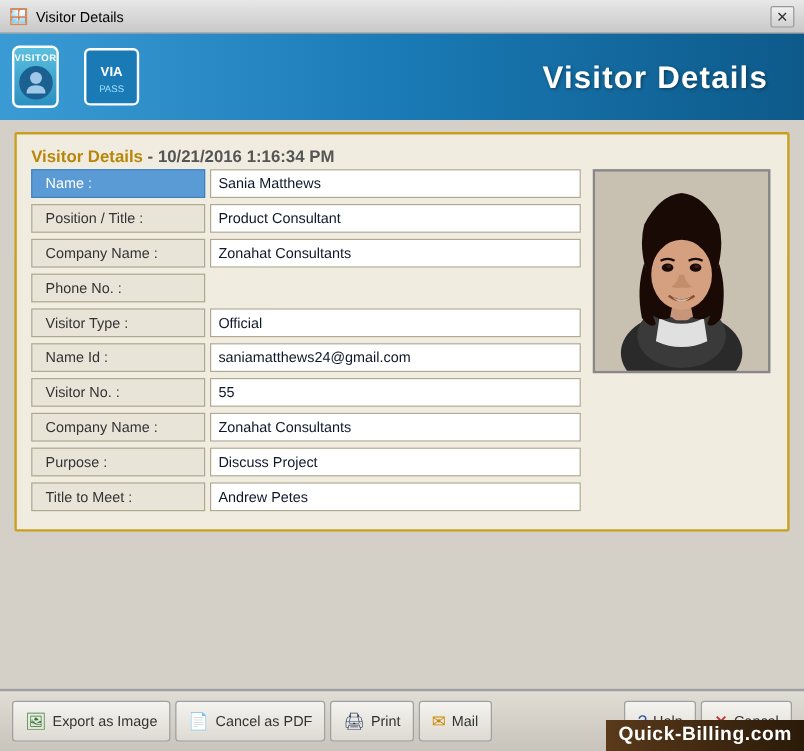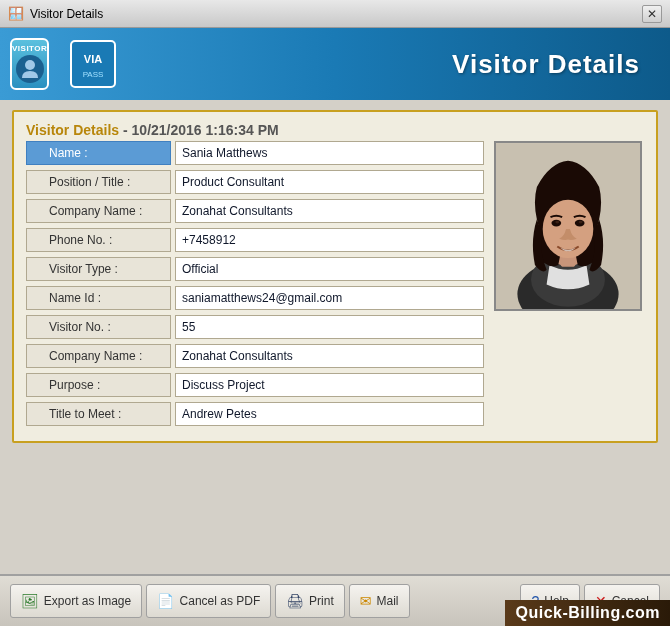--- a/index.html
+++ b/index.html
@@ -156,21 +156,21 @@
 
     .form-row {
       display: flex;
       align-items: center;
       margin-bottom: 5px;
       gap: 4px;
     }
     .field-label {
       width: 145px;
       min-width: 145px;
-      padding: 3px 22px;
+      padding: 3px 11px;
       background: #e8e4d8;
       border: 1px solid #b0a890;
       font-size: 12px;
       color: #333;
       height: 24px;
       display: flex;
       align-items: center;
     }
     .field-label.highlighted {
       background: #5b9bd5;
@@ -289,21 +289,20 @@
             <div class="form-row">
               <div class="field-label">Position / Title :</div>
               <div class="field-value">Product Consultant</div>
             </div>
             <div class="form-row">
               <div class="field-label">Company Name :</div>
               <div class="field-value">Zonahat Consultants</div>
             </div>
             <div class="form-row">
               <div class="field-label">Phone No. :</div>
-              <div class="field-value">+7458912</div>
             </div>
             <div class="form-row">
               <div class="field-label">Visitor Type :</div>
               <div class="field-value">Official</div>
             </div>
             <div class="form-row">
               <div class="field-label">Name Id :</div>
               <div class="field-value">saniamatthews24@gmail.com</div>
             </div>
             <div class="form-row">

